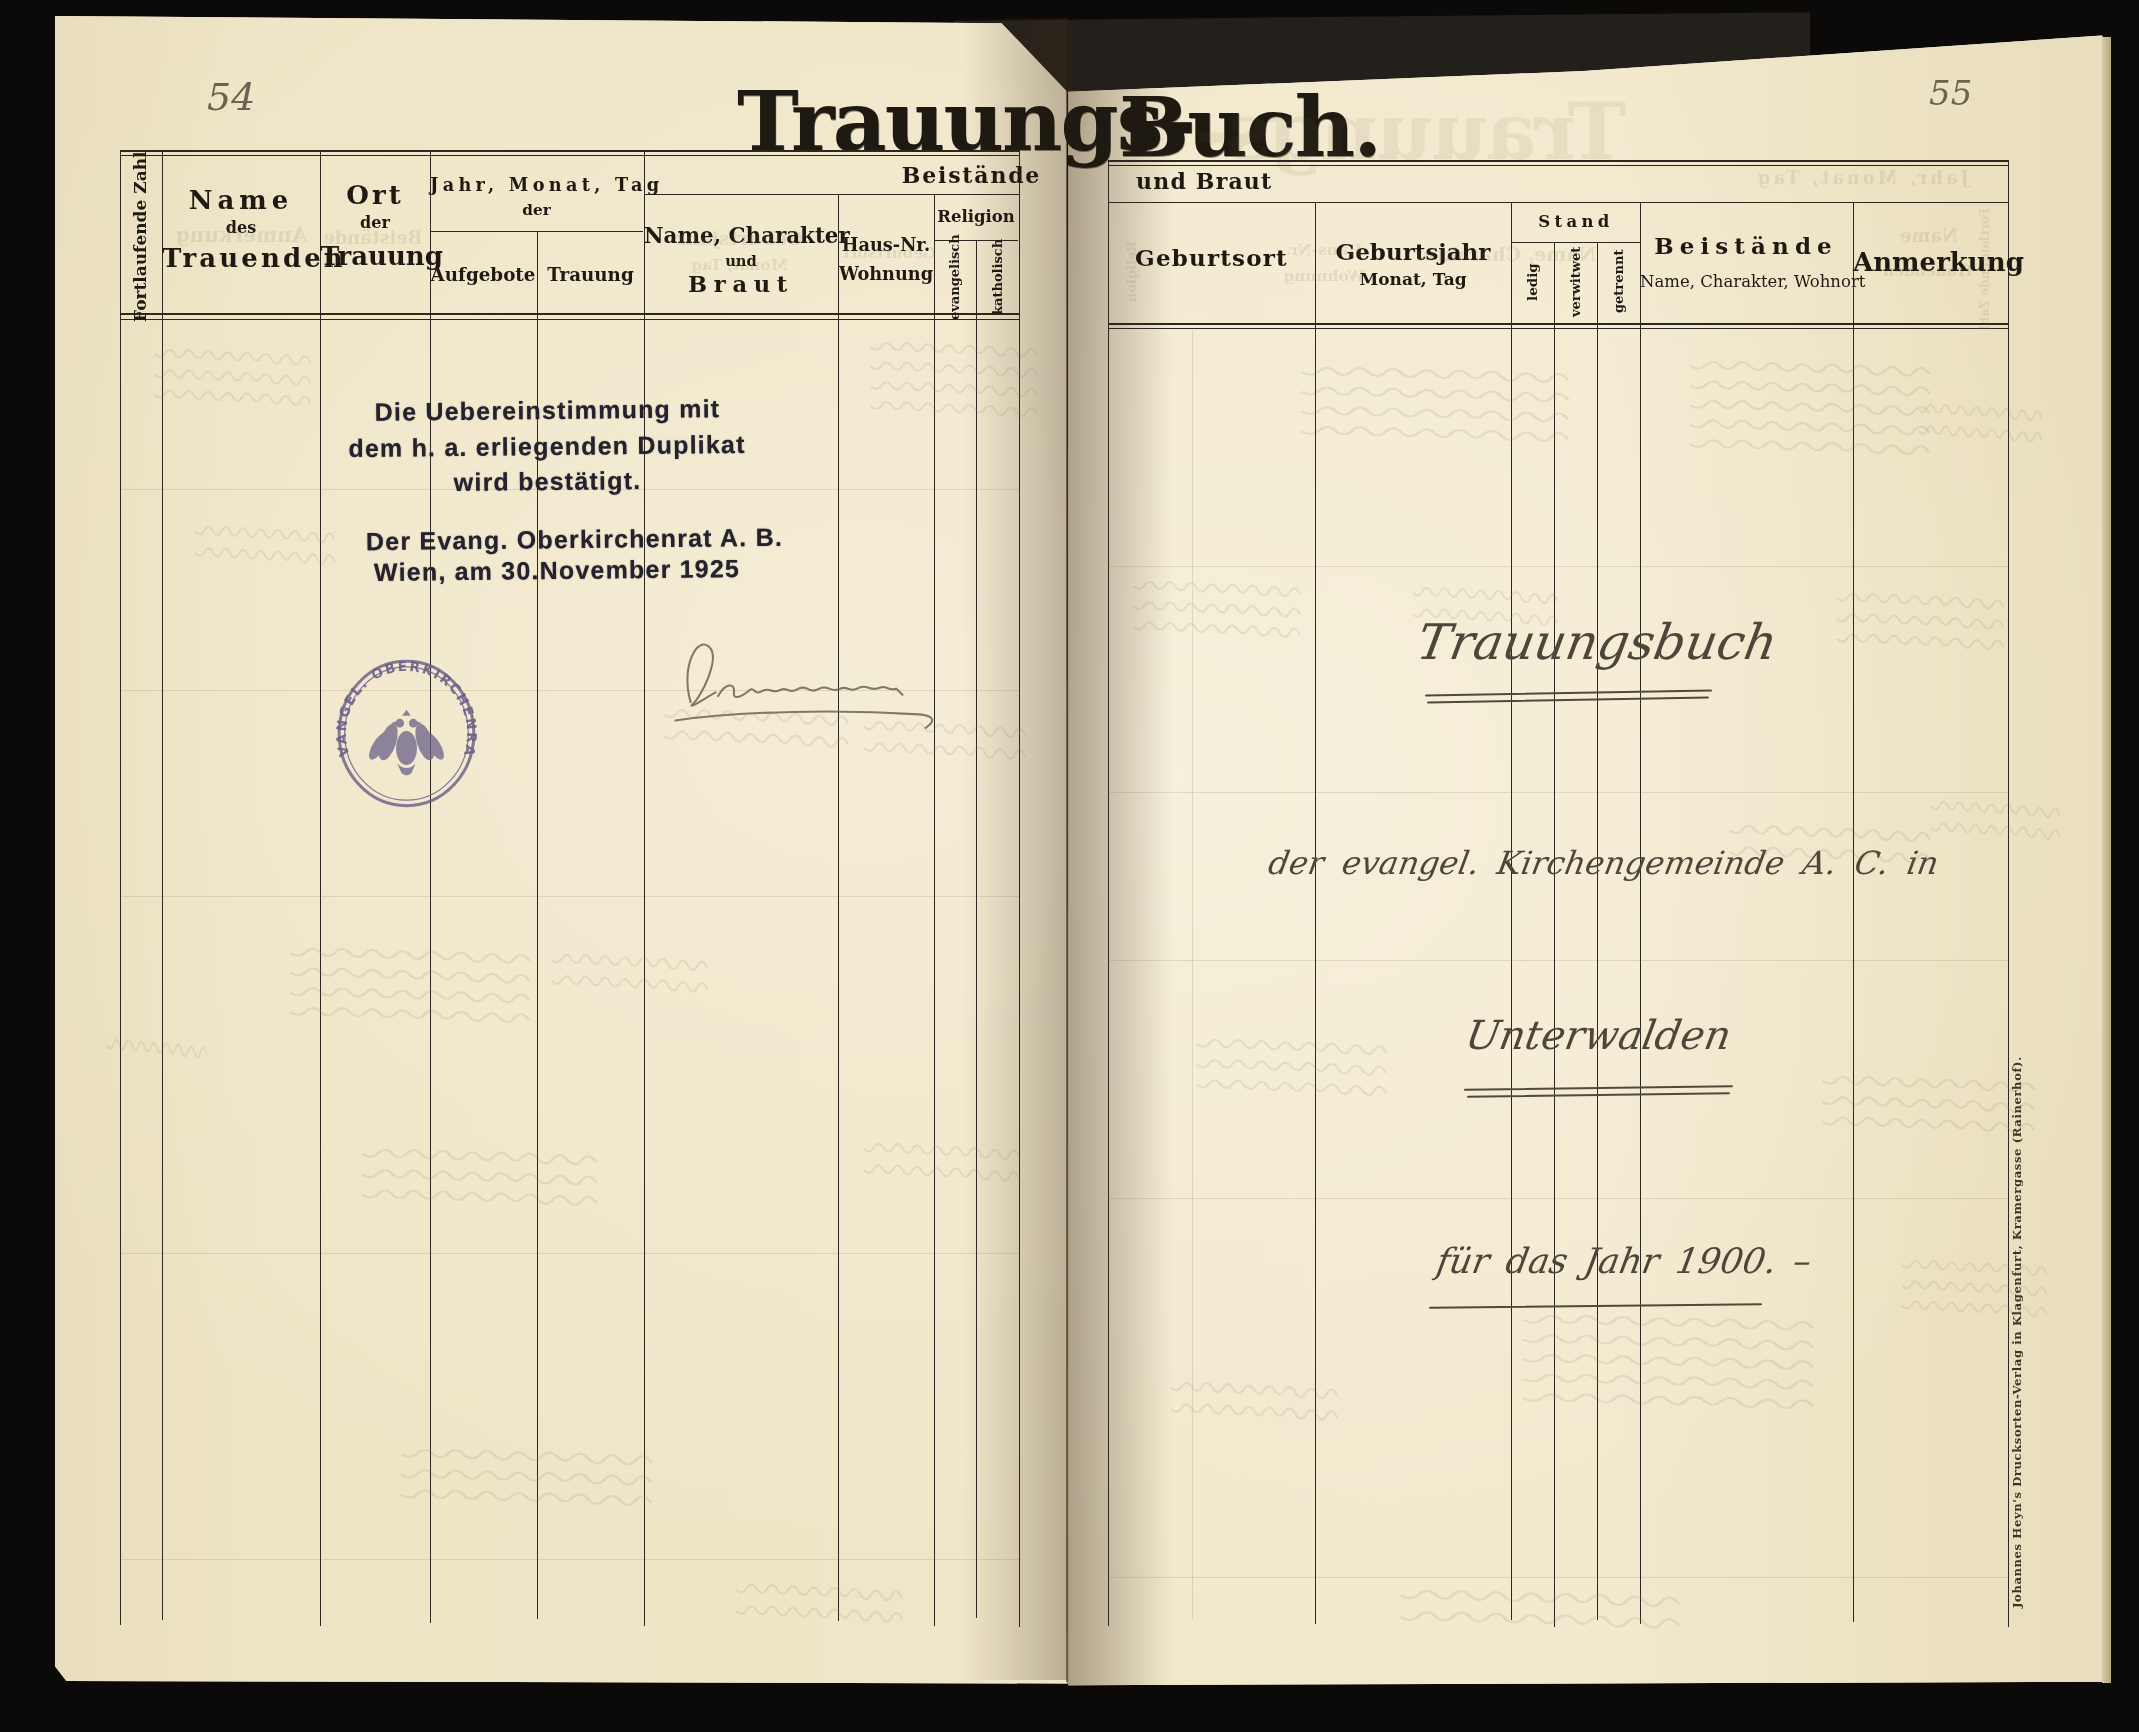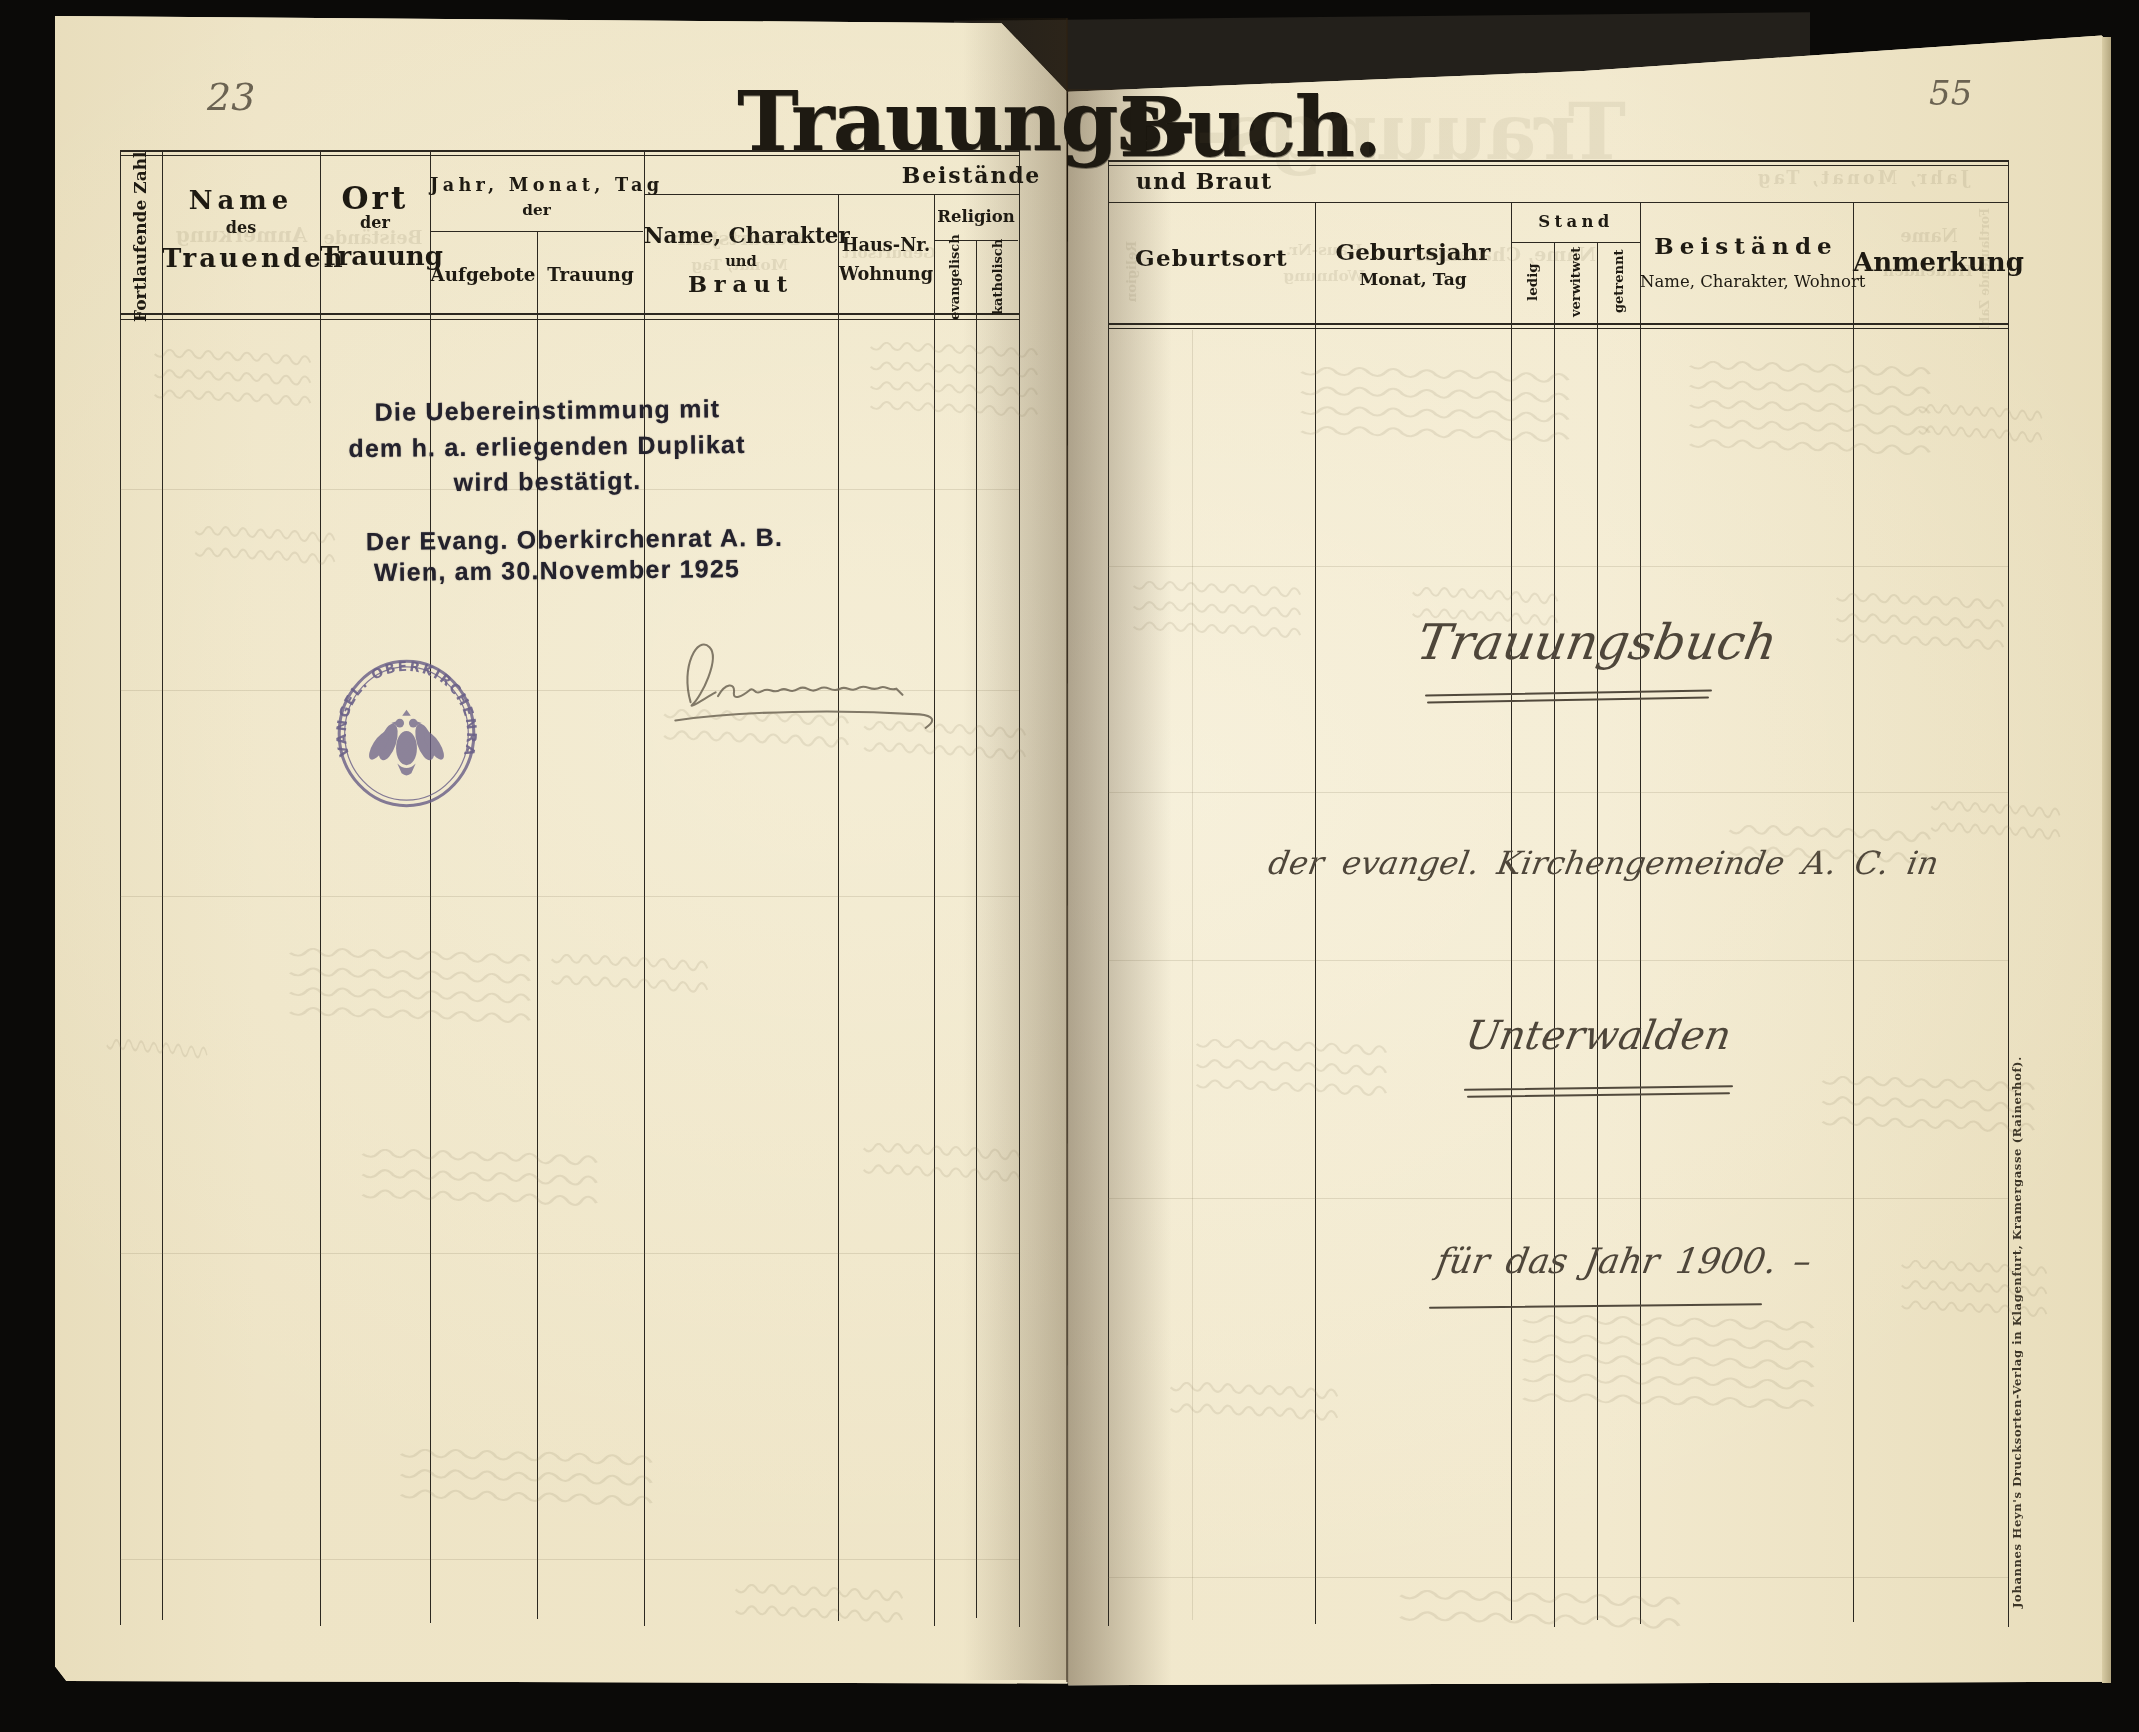--- a/index.html
+++ b/index.html
@@ -66,21 +66,21 @@
 </svg>
 
 <div class="binding-wedge"></div>
 <div class="page page-left"></div>
 <div class="page page-right"></div>
 <div class="edge-r"></div>
 <div class="gutter-l"></div>
 <div class="gutter-r"></div>
 <div class="crease"></div>
 
-<div class="abs pagenum" style="left:207px;top:75px;font-size:38px;">23</div>
+<div class="abs pagenum" style="left:207px;top:75px;font-size:38px;">54</div>
 <div class="abs pagenum" style="left:1929px;top:73px;font-size:34px;">55</div>
 
 <div class="abs fr title" style="left:737px;top:72px;width:287px;text-align:center;">Trauungs-</div>
 <div class="abs fr title" style="left:1119px;top:78px;width:147px;text-align:center;">Buch.</div>
 <div class="abs fr title ghost ghost-title" style="left:1284px;top:86px;width:342px;text-align:center;font-size:78px;">Trauungs-</div>
 
 <div>
   <div class="hl th" style="left:120px;top:150px;width:899px;"></div>
   <div class="hl" style="left:120px;top:155px;width:899px;"></div>
   <div class="hl" style="left:644px;top:194px;width:375px;"></div>
@@ -102,21 +102,21 @@
   <div class="faintl" style="left:120px;top:690px;width:899px;height:1.2px;"></div>
   <div class="faintl" style="left:120px;top:896px;width:899px;height:1.2px;"></div>
   <div class="faintl" style="left:120px;top:1253px;width:899px;height:1.2px;"></div>
   <div class="faintl" style="left:120px;top:1559px;width:899px;height:1.2px;"></div>
 </div>
 
 <div class="hdr fr vtext" style="left:122px;top:164px;width:38px;height:146px;font-size:17px;">Fortlaufende Zahl</div>
 <div class="hdr fr" style="left:162px;top:187px;width:158px;font-size:26px;letter-spacing:4.9px;">Name</div>
 <div class="hdr fr" style="left:162px;top:220px;width:158px;font-size:16px;">des</div>
 <div class="hdr fr" style="left:162px;top:245px;width:158px;font-size:26px;letter-spacing:3.1px;">Trauenden</div>
-<div class="hdr fr" style="left:320px;top:182px;width:110px;font-size:31px;letter-spacing:3.1px;">Ort</div>
+<div class="hdr fr" style="left:320px;top:182px;width:110px;font-size:26px;letter-spacing:3.1px;">Ort</div>
 <div class="hdr fr" style="left:320px;top:215px;width:110px;font-size:16px;">der</div>
 <div class="hdr fr" style="left:320px;top:243px;width:110px;font-size:26px;">Trauung</div>
 <div class="hdr fr" style="left:430px;top:176px;width:213px;font-size:17.7px;letter-spacing:4.3px;">Jahr, Monat, Tag</div>
 <div class="hdr fr" style="left:430px;top:202px;width:213px;font-size:15.3px;">der</div>
 <div class="hdr fr" style="left:430px;top:265px;width:106px;font-size:18.3px;">Aufgebote</div>
 <div class="hdr fr" style="left:537px;top:265px;width:107px;font-size:18.3px;">Trauung</div>
 <div class="hdr fr" style="left:880px;top:164px;width:183px;font-size:22px;letter-spacing:1.8px;">Beistände</div>
 <div class="hdr fr" style="left:644px;top:225px;width:194px;font-size:21.4px;">Name, Charakter</div>
 <div class="hdr fr" style="left:644px;top:253px;width:194px;font-size:14.7px;">und</div>
 <div class="hdr fr" style="left:644px;top:273px;width:194px;font-size:22.6px;letter-spacing:6.7px;">Braut</div>

